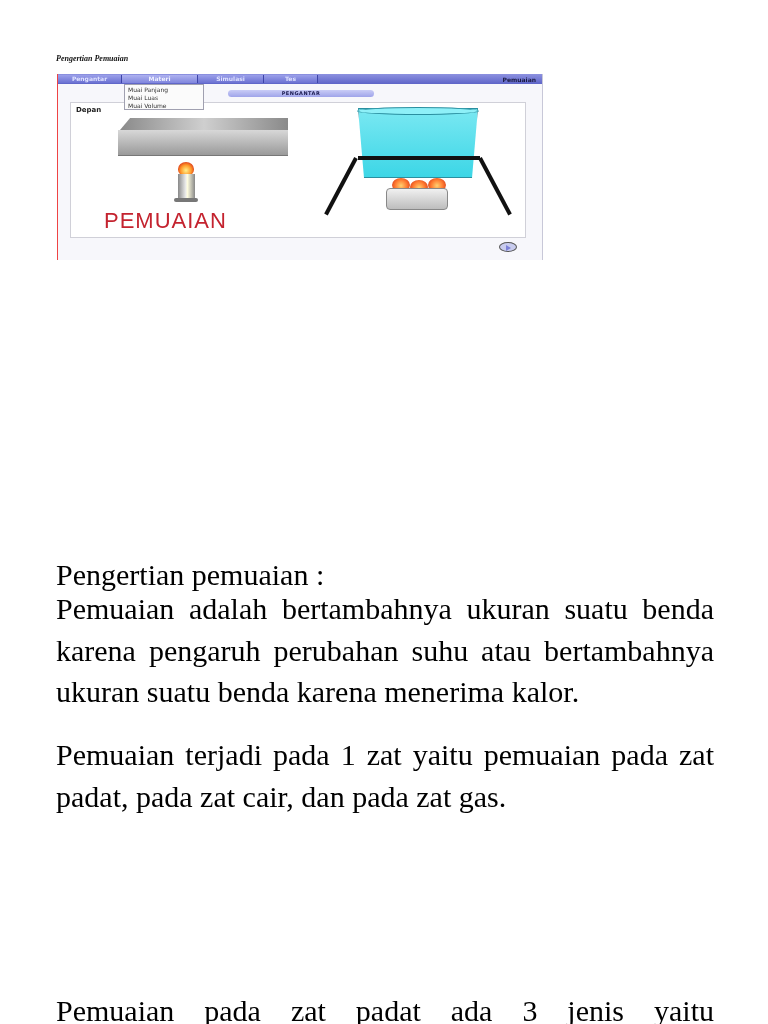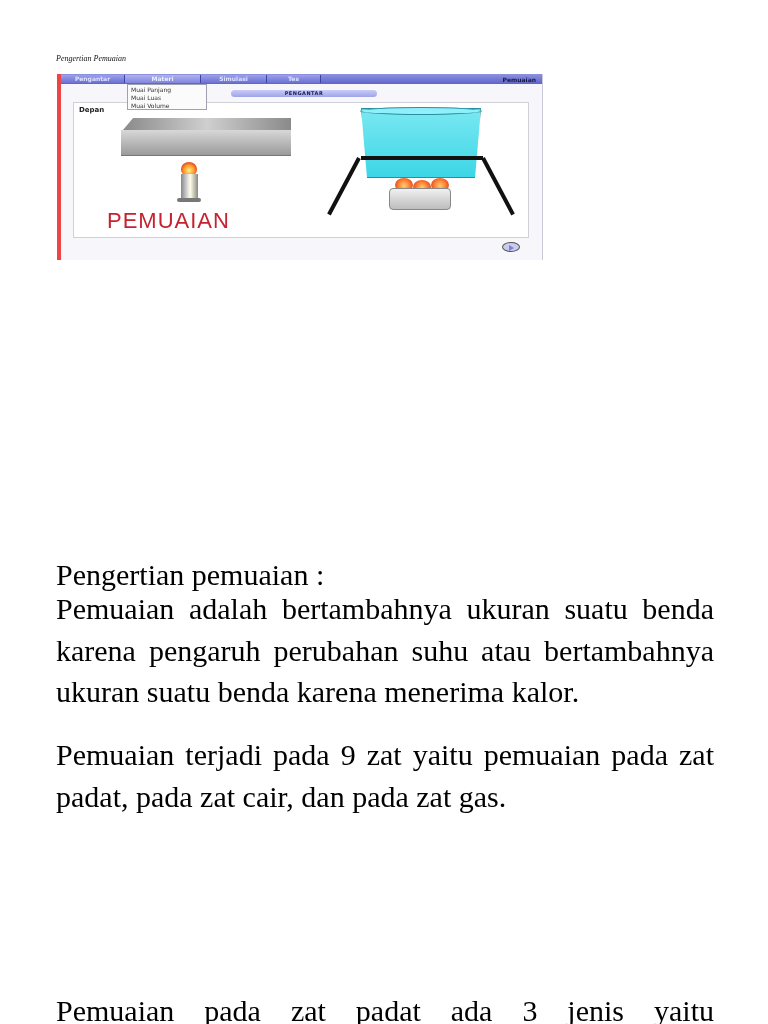--- a/index.html
+++ b/index.html
@@ -1,28 +1,28 @@
 <!DOCTYPE html>
 <html><head>
   <meta charset="utf-8">
   <style>
     * { box-sizing: border-box; margin: 0; padding: 0; }
     html, body { width: 768px; height: 1024px; background: #ffffff; overflow: hidden; }
     body { position: relative; font-family: "Liberation Serif", serif; color: #000; }
 
     .doc-header {
       position: absolute; left: 56px; top: 54px;
-      font-family: "Liberation Serif", serif; font-style: italic; font-weight: normal;
+      font-family: "Liberation Serif", serif; font-style: italic; font-weight: bold;
       font-size: 8px; color: #111;
     }
 
     
     .app-frame {
       position: absolute; left: 57px; top: 74px; width: 486px; height: 186px;
-      background: #f7f7fb; border-left: 4px solid #ef4444; border-right: 1px solid #c8c8d8;
+      background: #f7f7fb; border-left: 1px solid #ef4444; border-right: 1px solid #c8c8d8;
       overflow: hidden;
     }
     .menubar {
       position: absolute; left: 0; top: 0; width: 100%; height: 10px;
       background: linear-gradient(#8d92e0, #5e65c8);
       display: flex; align-items: center;
     }
     .menu-item {
       height: 8px; margin-top: 0; padding: 0 6px;
       font-family: "DejaVu Sans", sans-serif; font-size: 6px; font-weight: bold;
@@ -185,17 +185,17 @@
   <div class="burner"></div>
 
   <div class="next-button"></div>
 </div>
 
 <div class="body-text t-heading">Pengertian pemuaian :</div>
 <div class="body-text t-para1">
   <p>Pemuaian adalah bertambahnya ukuran suatu benda karena pengaruh perubahan suhu atau bertambahnya ukuran suatu benda karena menerima kalor.</p>
 </div>
 <div class="body-text t-para2">
-  <p>Pemuaian terjadi pada 9 zat yaitu pemuaian pada zat padat, pada zat cair, dan pada zat gas.</p>
+  <p>Pemuaian terjadi pada 1 zat yaitu pemuaian pada zat padat, pada zat cair, dan pada zat gas.</p>
 </div>
 <div class="body-text t-para3">
   <p>Pemuaian pada zat padat ada 3 jenis yaitu</p>
 </div>
 
 </body></html>

